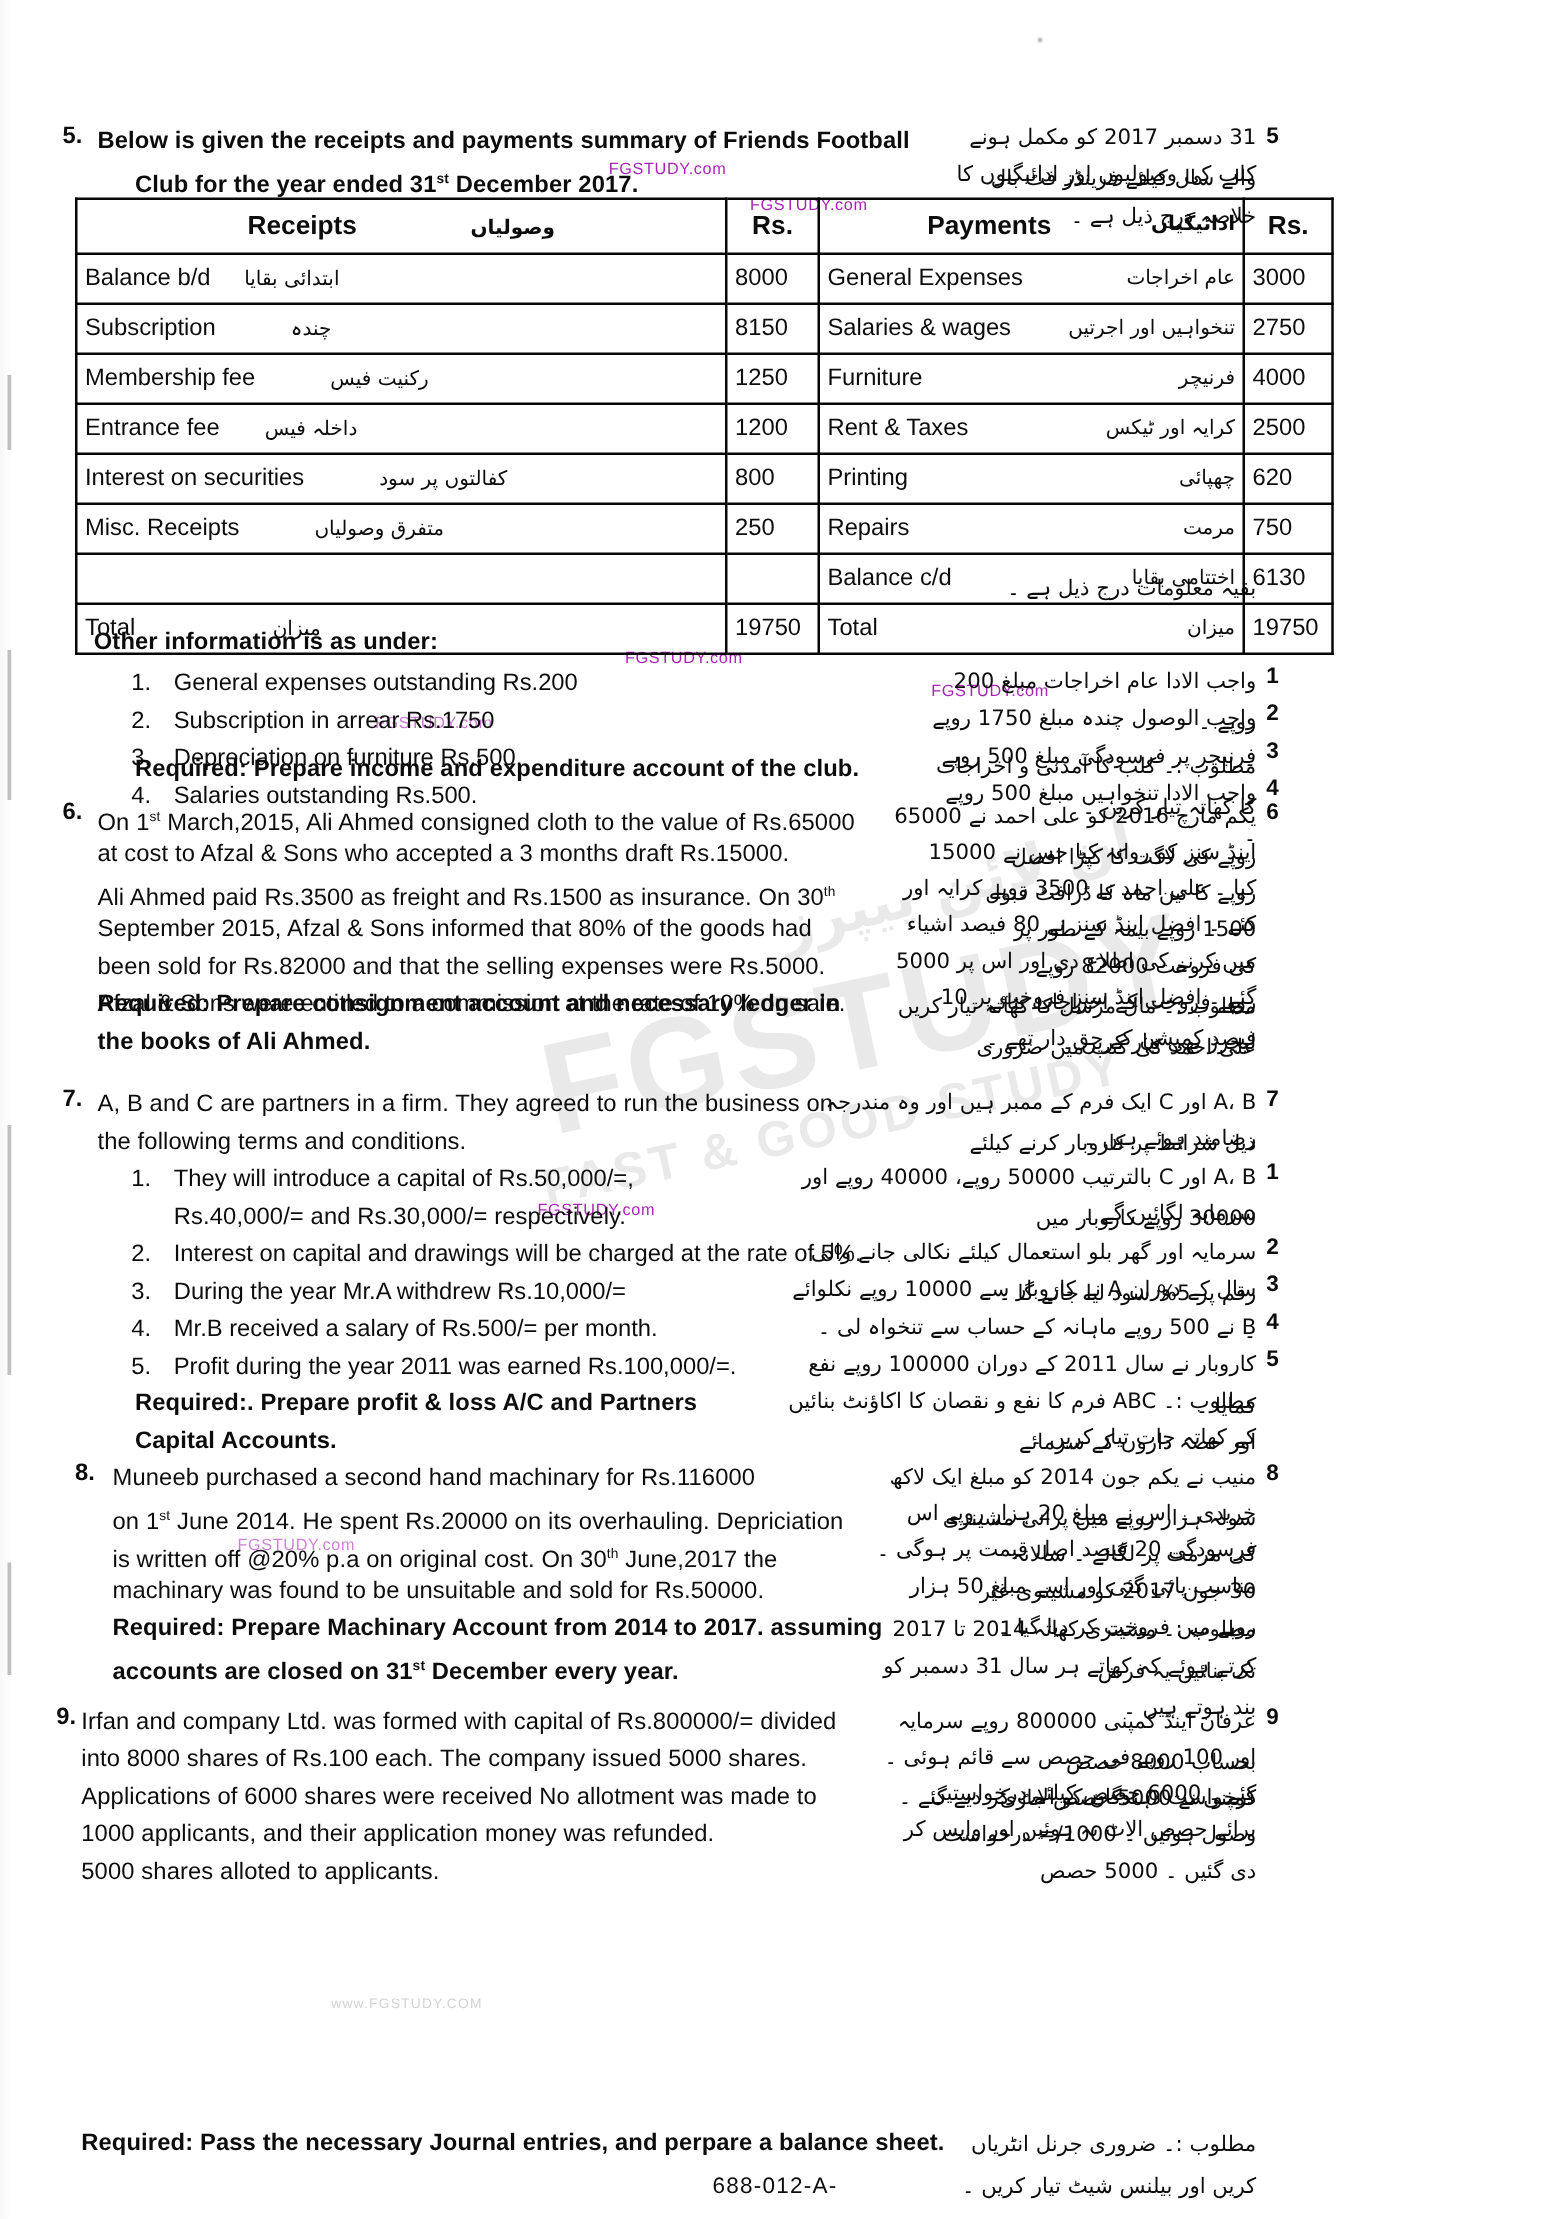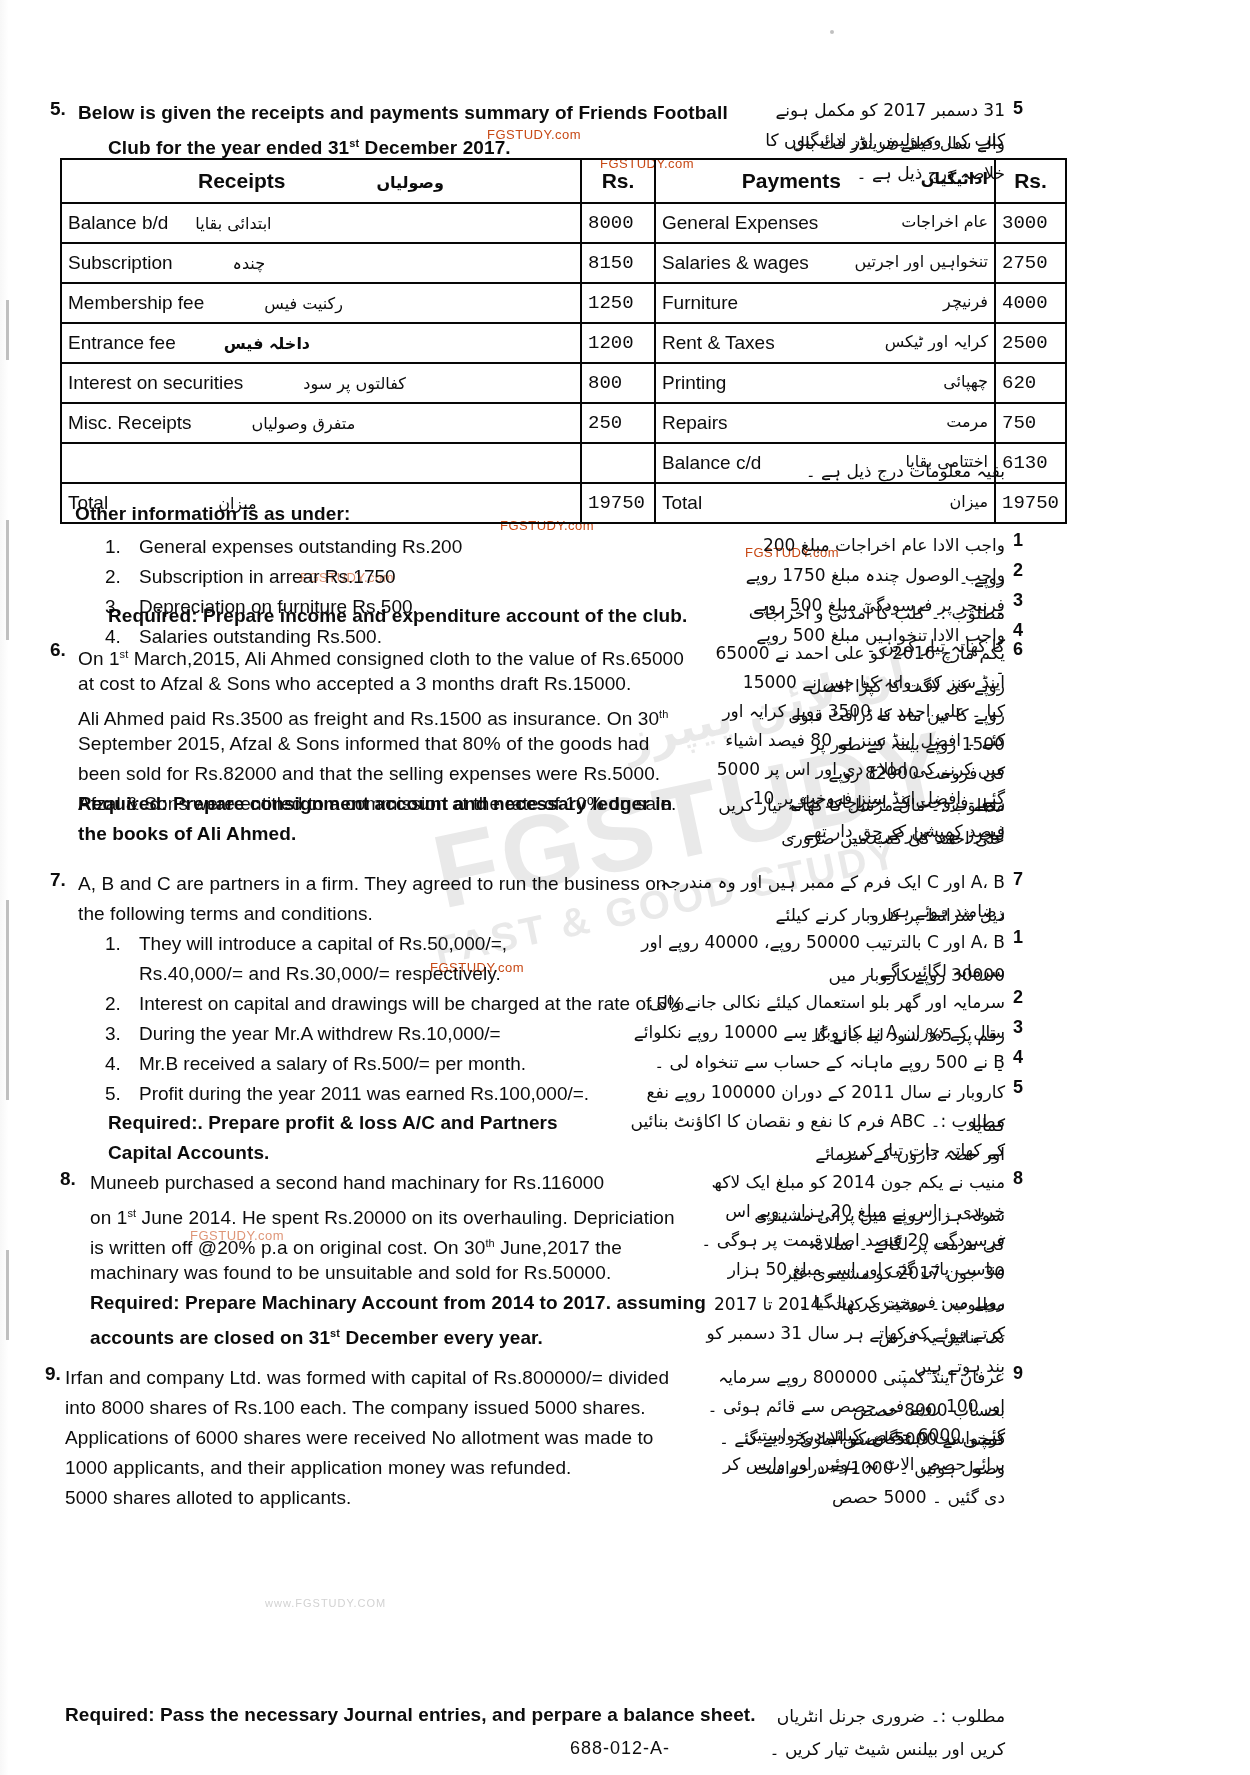--- a/index.html
+++ b/index.html
@@ -15,21 +15,21 @@
     background:linear-gradient(90deg,#f2f2f2 0%,#ffffff 100%);}
   .scan-speck{position:absolute;background:#8d8d8d;opacity:.55;}
   .page{position:absolute;left:0;top:0;width:1250px;height:1775px;
     filter:contrast(1.04);}
 
   
   .wm{position:absolute;color:#000;opacity:.085;font-weight:bold;
       pointer-events:none;user-select:none;white-space:nowrap;}
   .wm-big{font-size:104px;letter-spacing:4px;transform:rotate(-12deg);}
   .wm-mid{font-size:40px;letter-spacing:3px;transform:rotate(-12deg);}
-  .wm-small{position:absolute;color:#c2410c;font-size:13px;opacity:.95;
+  .wm-small{position:absolute;color:#a21caf;font-size:13px;opacity:.95;
       letter-spacing:.5px;pointer-events:none;user-select:none;}
   .wm-url{position:absolute;color:#cfcfcf;font-size:11px;letter-spacing:1px;}
 
   
   .q{position:absolute;}
   .qnum{position:absolute;font-weight:bold;font-size:19px;}
   .en{font-size:19px;line-height:30px;letter-spacing:.1px;}
   .en.b{font-weight:bold;}
   .ur{position:absolute;direction:rtl;text-align:right;
       font-family:"DejaVu Sans","Liberation Sans",sans-serif;
@@ -39,21 +39,21 @@
   sup{font-size:11px;vertical-align:super;}
 
   
   table.rp{position:absolute;border-collapse:collapse;table-layout:fixed;}
   table.rp td,table.rp th{border:2px solid #0b0b0b;padding:2px 6px;
       font-size:19px;height:34px;vertical-align:middle;font-weight:normal;}
   table.rp th{font-weight:bold;font-size:21px;height:38px;}
   .cell-en{display:inline-block;}
   .cell-ur{float:right;direction:rtl;font-family:"DejaVu Sans",sans-serif;
       font-size:16px;}
-  .amt{text-align:left;font-family:Liberation Mono, monospace;}
+  .amt{text-align:left;}
   .gap{border-left:4px double #0b0b0b;}
 
   
   .li{position:absolute;font-size:19px;line-height:30px;}
   .li .n{position:absolute;left:0;}
   .li .t{display:block;margin-left:34px;}
 
   .footer-code{position:absolute;font-size:18px;letter-spacing:1px;}
 </style>
 </head>
@@ -125,21 +125,21 @@
           <td class="gap"><span class="cell-en">Salaries &amp; wages</span><span class="cell-ur">تنخواہیں اور اجرتیں</span></td>
           <td class="amt">2750</td>
         </tr>
         <tr>
           <td><span class="cell-en">Membership fee</span><span class="cell-ur" style="float:none;margin-left:60px;">رکنیت فیس</span></td>
           <td class="amt">1250</td>
           <td class="gap"><span class="cell-en">Furniture</span><span class="cell-ur">فرنیچر</span></td>
           <td class="amt">4000</td>
         </tr>
         <tr>
-          <td><span class="cell-en">Entrance fee</span><span class="cell-ur" style="float:none;margin-left:48px;font-weight:bold;">داخلہ فیس</span></td>
+          <td><span class="cell-en">Entrance fee</span><span class="cell-ur" style="float:none;margin-left:36px;">داخلہ فیس</span></td>
           <td class="amt">1200</td>
           <td class="gap"><span class="cell-en">Rent &amp; Taxes</span><span class="cell-ur">کرایہ اور ٹیکس</span></td>
           <td class="amt">2500</td>
         </tr>
         <tr>
           <td><span class="cell-en">Interest on securities</span><span class="cell-ur" style="float:none;margin-left:60px;">کفالتوں پر سود</span></td>
           <td class="amt">800</td>
           <td class="gap"><span class="cell-en">Printing</span><span class="cell-ur">چھپائی</span></td>
           <td class="amt">620</td>
         </tr>

